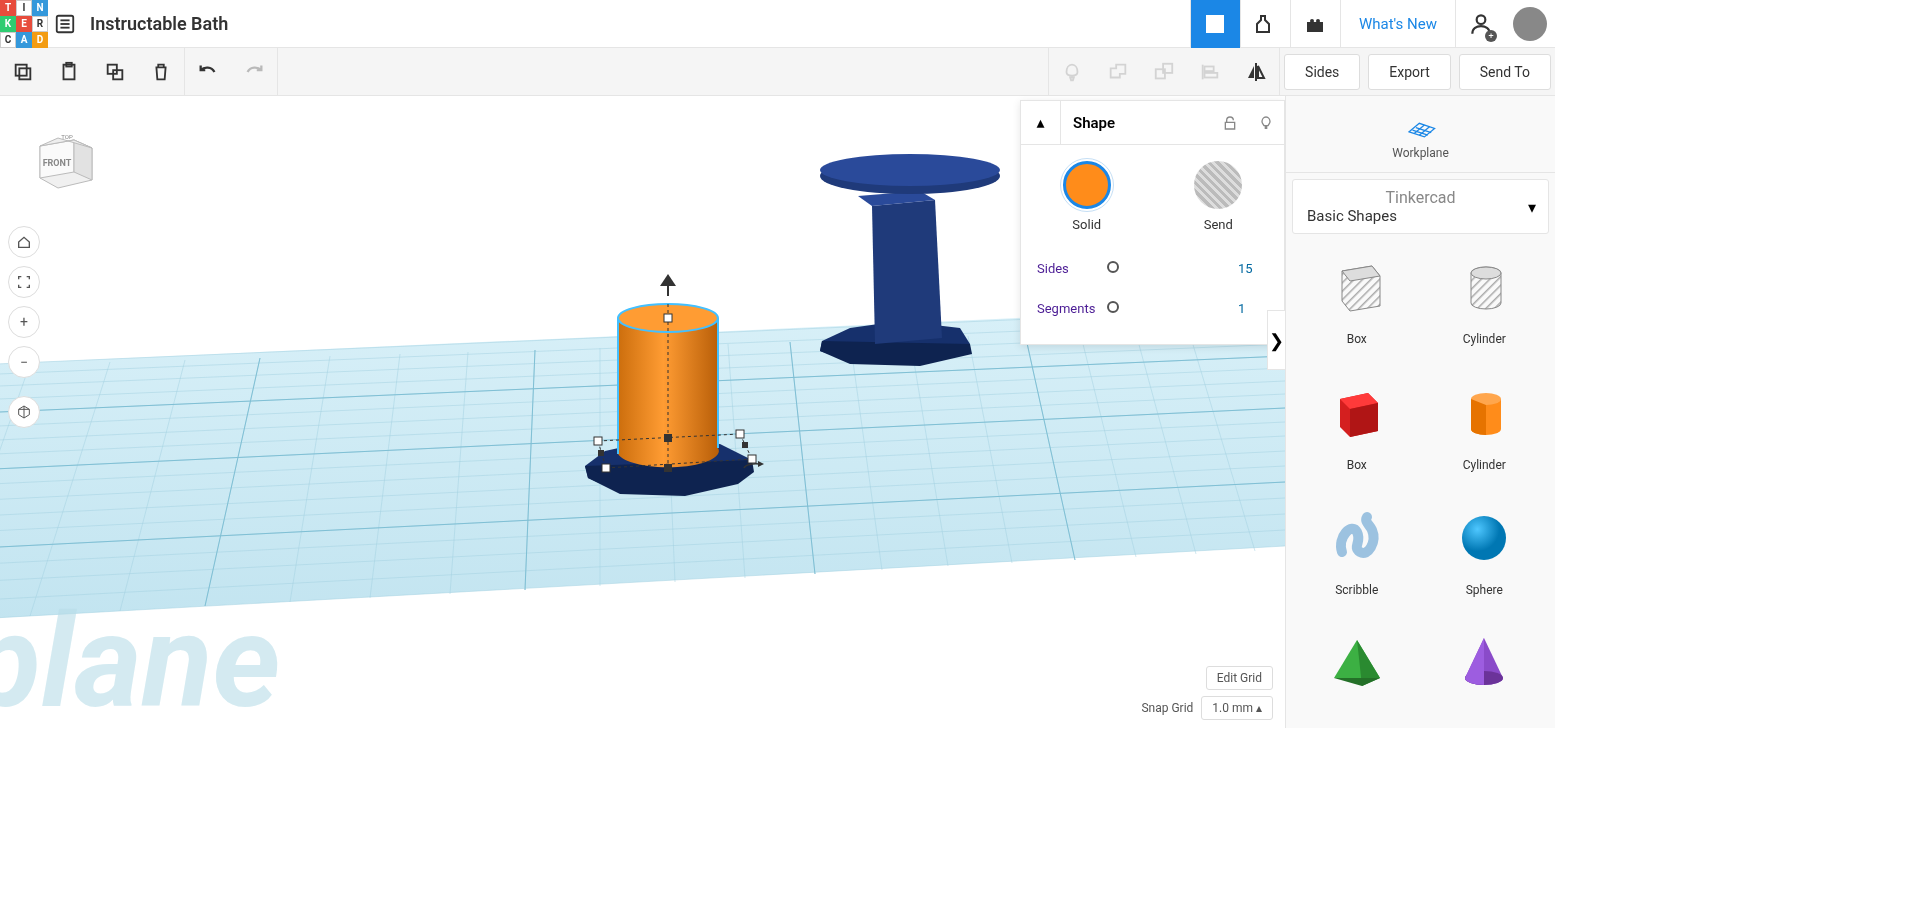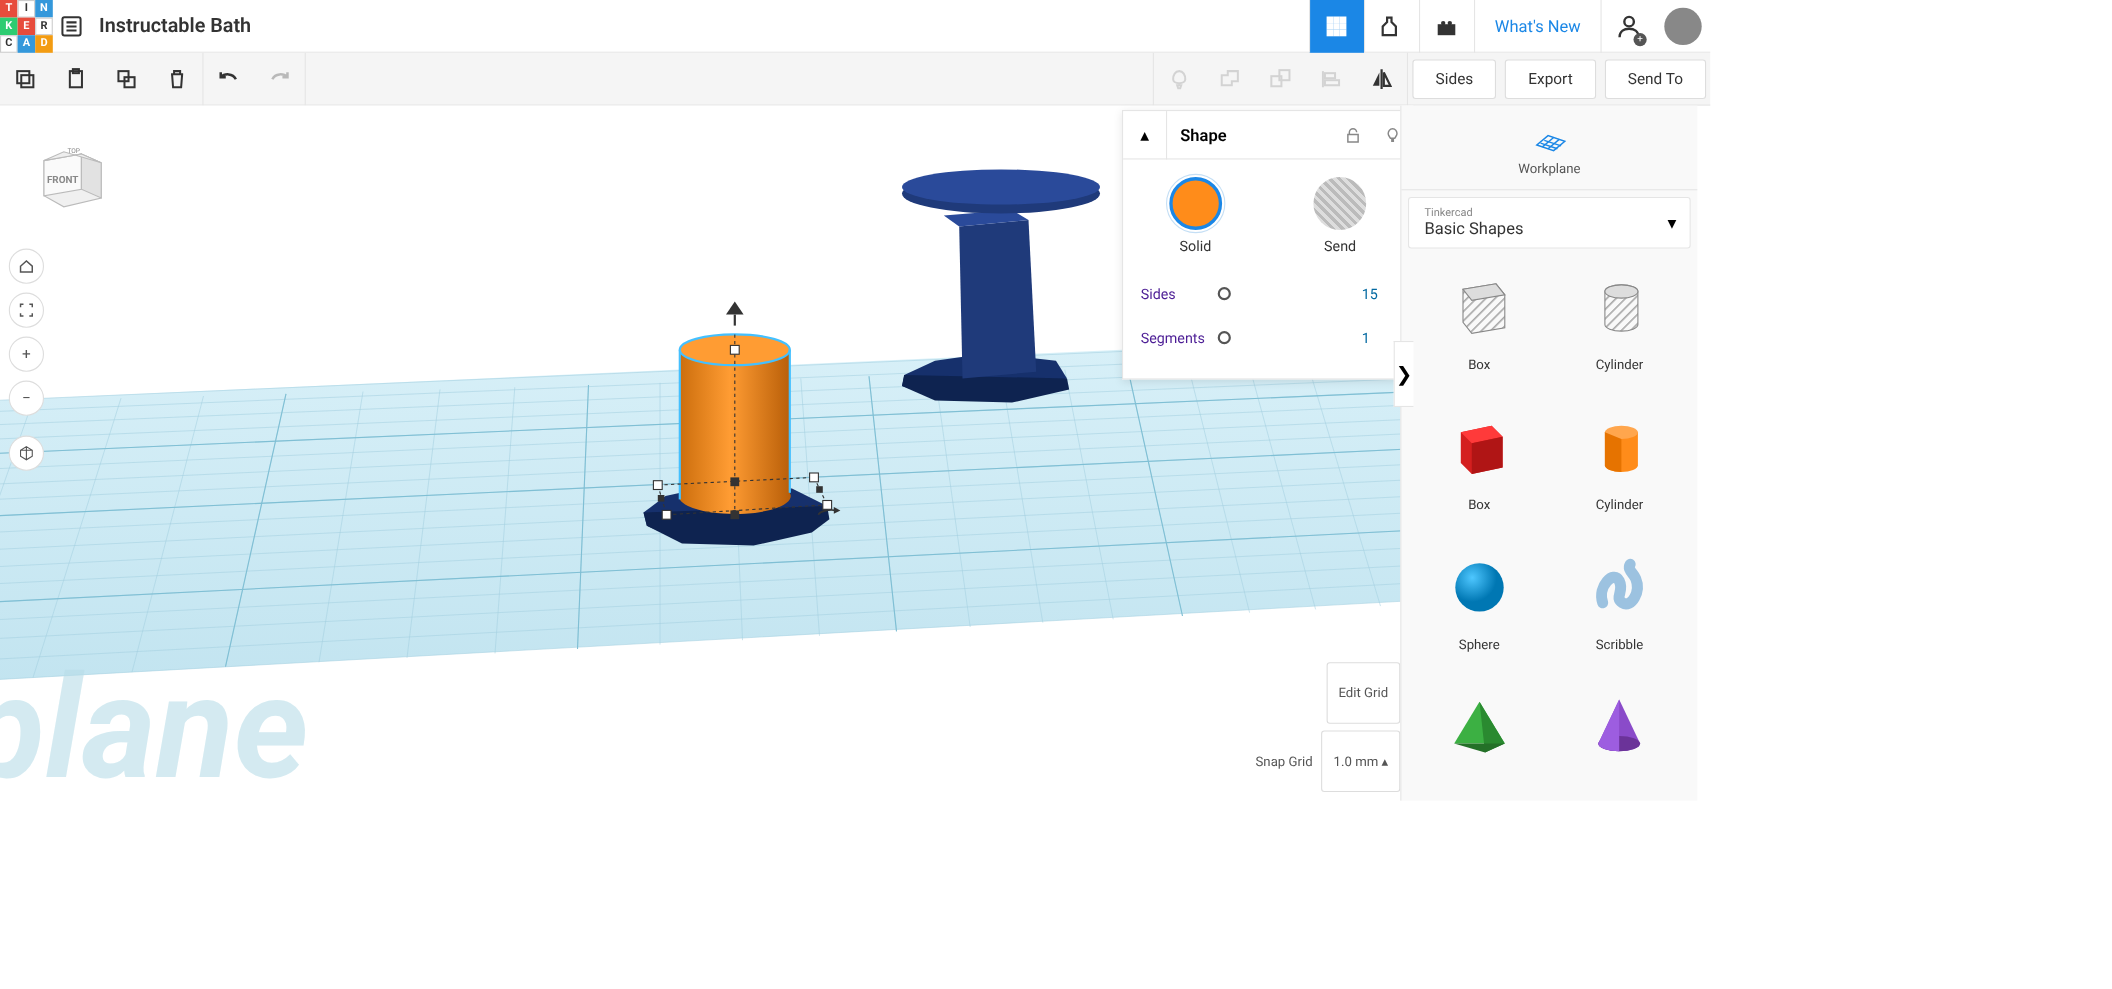--- a/index.html
+++ b/index.html
@@ -49,38 +49,38 @@
 .shape-mode-circle.hole { background: repeating-linear-gradient(45deg, #bbb 0 3px, #ddd 3px 6px); }
 .shape-mode-label { font-size: 13px; color: #333; }
 .shape-params { padding: 8px 16px 16px; }
 .param-row { display: flex; align-items: center; height: 40px; font-size: 13px; }
 .param-label { width: 70px; color: #4c1d95; }
 .param-slider { flex: 1; position: relative; height: 4px; }
 .param-knob { position: absolute; width: 12px; height: 12px; border: 2px solid #555; border-radius: 50%; background: #fff; top: -5px; left: 0; }
 .param-value { width: 30px; text-align: left; color: #0369a1; }
 
 
-.sidebar { position: absolute; top: 96px; right: 12px; width: 270px; bottom: 0; background: #f9f9f9; border-left: 1px solid #e5e5e5; display: flex; flex-direction: column; }
+.sidebar { position: absolute; top: 96px; right: 0; width: 270px; bottom: 0; background: #f9f9f9; border-left: 1px solid #e5e5e5; display: flex; flex-direction: column; }
 .sidebar-top { display: flex; border-bottom: 1px solid #e5e5e5; }
 .sidebar-topitem { flex: 1; text-align: center; padding: 12px 0; cursor: pointer; }
 .sidebar-topitem-label { font-size: 12px; color: #555; margin-top: 4px; }
 .category-select { padding: 8px 14px; border-bottom: 1px solid #e5e5e5; cursor: pointer; position: relative; margin: 6px 6px 0 6px; border: 1px solid #e5e5e5; border-radius: 3px; background: #fff; }
-.category-sub { font-size: 10px; color: #888; }
+.category-sub { font-size: 16px; color: #888; text-align: center; }
 .category-main { font-size: 15px; color: #333; }
 .category-caret { position: absolute; right: 12px; top: 50%; transform: translateY(-50%); }
 .shapes-grid { flex: 1; overflow-y: auto; display: grid; grid-template-columns: 1fr 1fr; gap: 6px; padding: 6px 10px; }
 .shape-item { text-align: center; cursor: pointer; padding: 6px 0; }
 .shape-thumb { width: 80px; height: 80px; margin: 0 auto 6px; display: flex; align-items: center; justify-content: center; }
 .shape-item-label { font-size: 12px; color: #333; }
 .sidebar-collapse { position: absolute; top: 310px; right: 270px; width: 18px; height: 60px; background: #fff; border: 1px solid #e5e5e5; border-right: none; display: flex; align-items: center; justify-content: center; cursor: pointer; font-size: 18px; }
 
 
 .bottom-ctrls { position: absolute; bottom: 8px; right: 12px; text-align: right; font-size: 12px; color: #555; }
 .bottom-ctrls div { margin-top: 6px; display: flex; align-items: center; justify-content: flex-end; gap: 8px; }
-.bottom-ctrls .btn { padding: 20px 10px; border: 1px solid #ddd; background: #fff; border-radius: 3px; cursor: pointer; }
+.bottom-ctrls .btn { padding: 4px 10px; border: 1px solid #ddd; background: #fff; border-radius: 3px; cursor: pointer; }
 
 svg { display: block; }
 </style>
 </head>
 <body>
 
 <div class="header">
   <div class="logo">
     <span class="t">T</span>
       <span class="i">I</span>
@@ -474,42 +474,42 @@
             <path d="M22 22 L22 52 A15 6 0 0 0 52 52 L52 22" fill="#ff8c1a"></path>
             <ellipse cx="37" cy="22" rx="15" ry="6" fill="#ffa64d"></ellipse>
             <path d="M22 22 L22 52 A15 6 0 0 0 37 58 L37 28" fill="#e67300"></path>
           </svg>
         </div>
       <div class="shape-item-label">Cylinder</div>
     </div>
     <div class="shape-item">
       <div class="shape-thumb">
           <svg width="70" height="70" viewBox="0 0 70 70">
+            <path d="M20 50 C15 35 30 20 35 30 C40 40 30 45 38 50 C46 55 55 40 50 28 C48 23 42 20 45 15" fill="none" stroke="#9cc2e0" stroke-width="10" stroke-linecap="round"></path>
+          </svg>
+        </div>
+      <div class="shape-item-label">Scribble</div>
+    </div>
+    <div class="shape-item">
+      <div class="shape-thumb">
+          <svg width="70" height="70" viewBox="0 0 70 70">
             <defs>
               <radialGradient id="sphg" cx="0.35" cy="0.3">
                 <stop offset="0%" stop-color="#4ec7ff"></stop>
                 <stop offset="100%" stop-color="#0077b3"></stop>
               </radialGradient>
             </defs>
             <circle cx="35" cy="36" r="22" fill="url(#sphg)"></circle>
           </svg>
         </div>
       <div class="shape-item-label">Sphere</div>
     </div>
     <div class="shape-item">
       <div class="shape-thumb">
           <svg width="70" height="70" viewBox="0 0 70 70">
-            <path d="M20 50 C15 35 30 20 35 30 C40 40 30 45 38 50 C46 55 55 40 50 28 C48 23 42 20 45 15" fill="none" stroke="#9cc2e0" stroke-width="10" stroke-linecap="round"></path>
-          </svg>
-        </div>
-      <div class="shape-item-label">Scribble</div>
-    </div>
-    <div class="shape-item">
-      <div class="shape-thumb">
-          <svg width="70" height="70" viewBox="0 0 70 70">
             <polygon points="35,12 58,50 12,50" fill="#3cb043"></polygon>
             <polygon points="35,12 58,50 40,58 35,12" fill="#2a8a30"></polygon>
             <polygon points="12,50 40,58 58,50" fill="#247028"></polygon>
           </svg>
         </div>
       <div class="shape-item-label"></div>
     </div>
     <div class="shape-item">
       <div class="shape-thumb">
           <svg width="70" height="70" viewBox="0 0 70 70">

